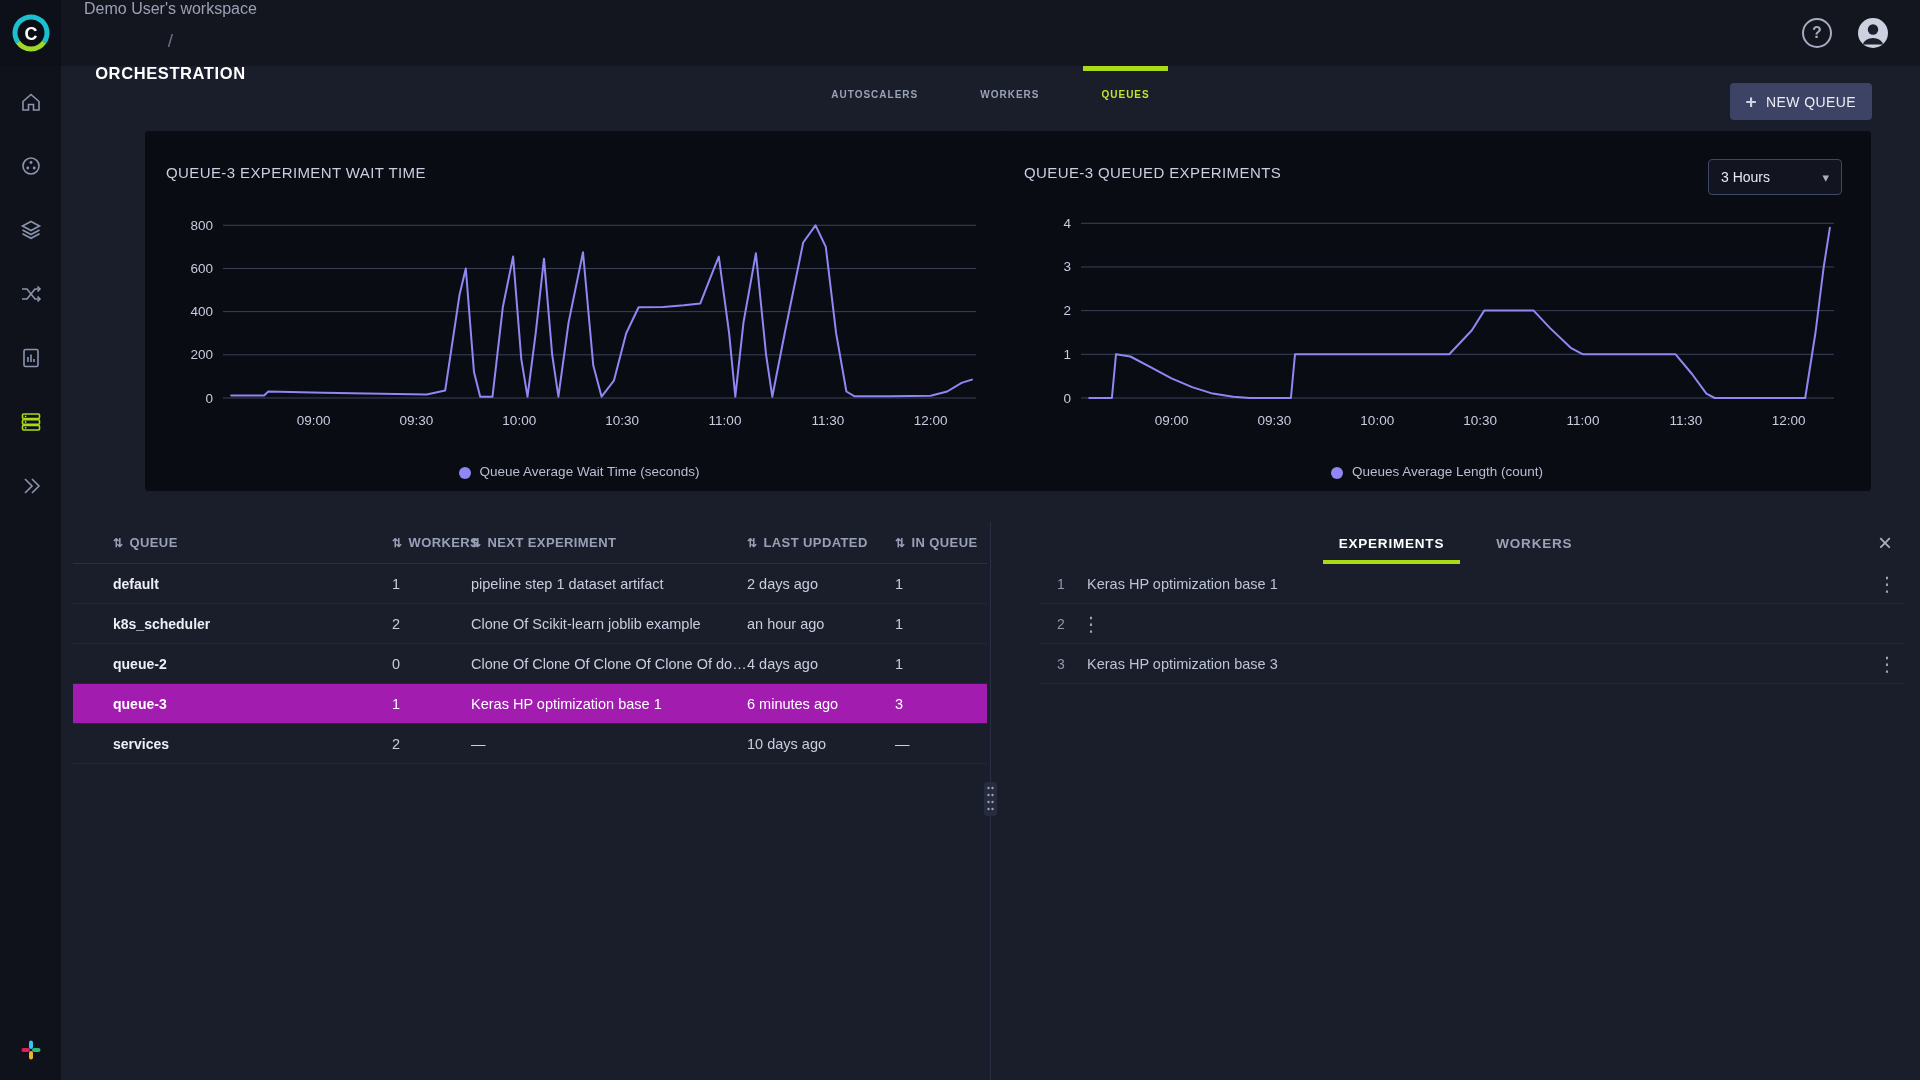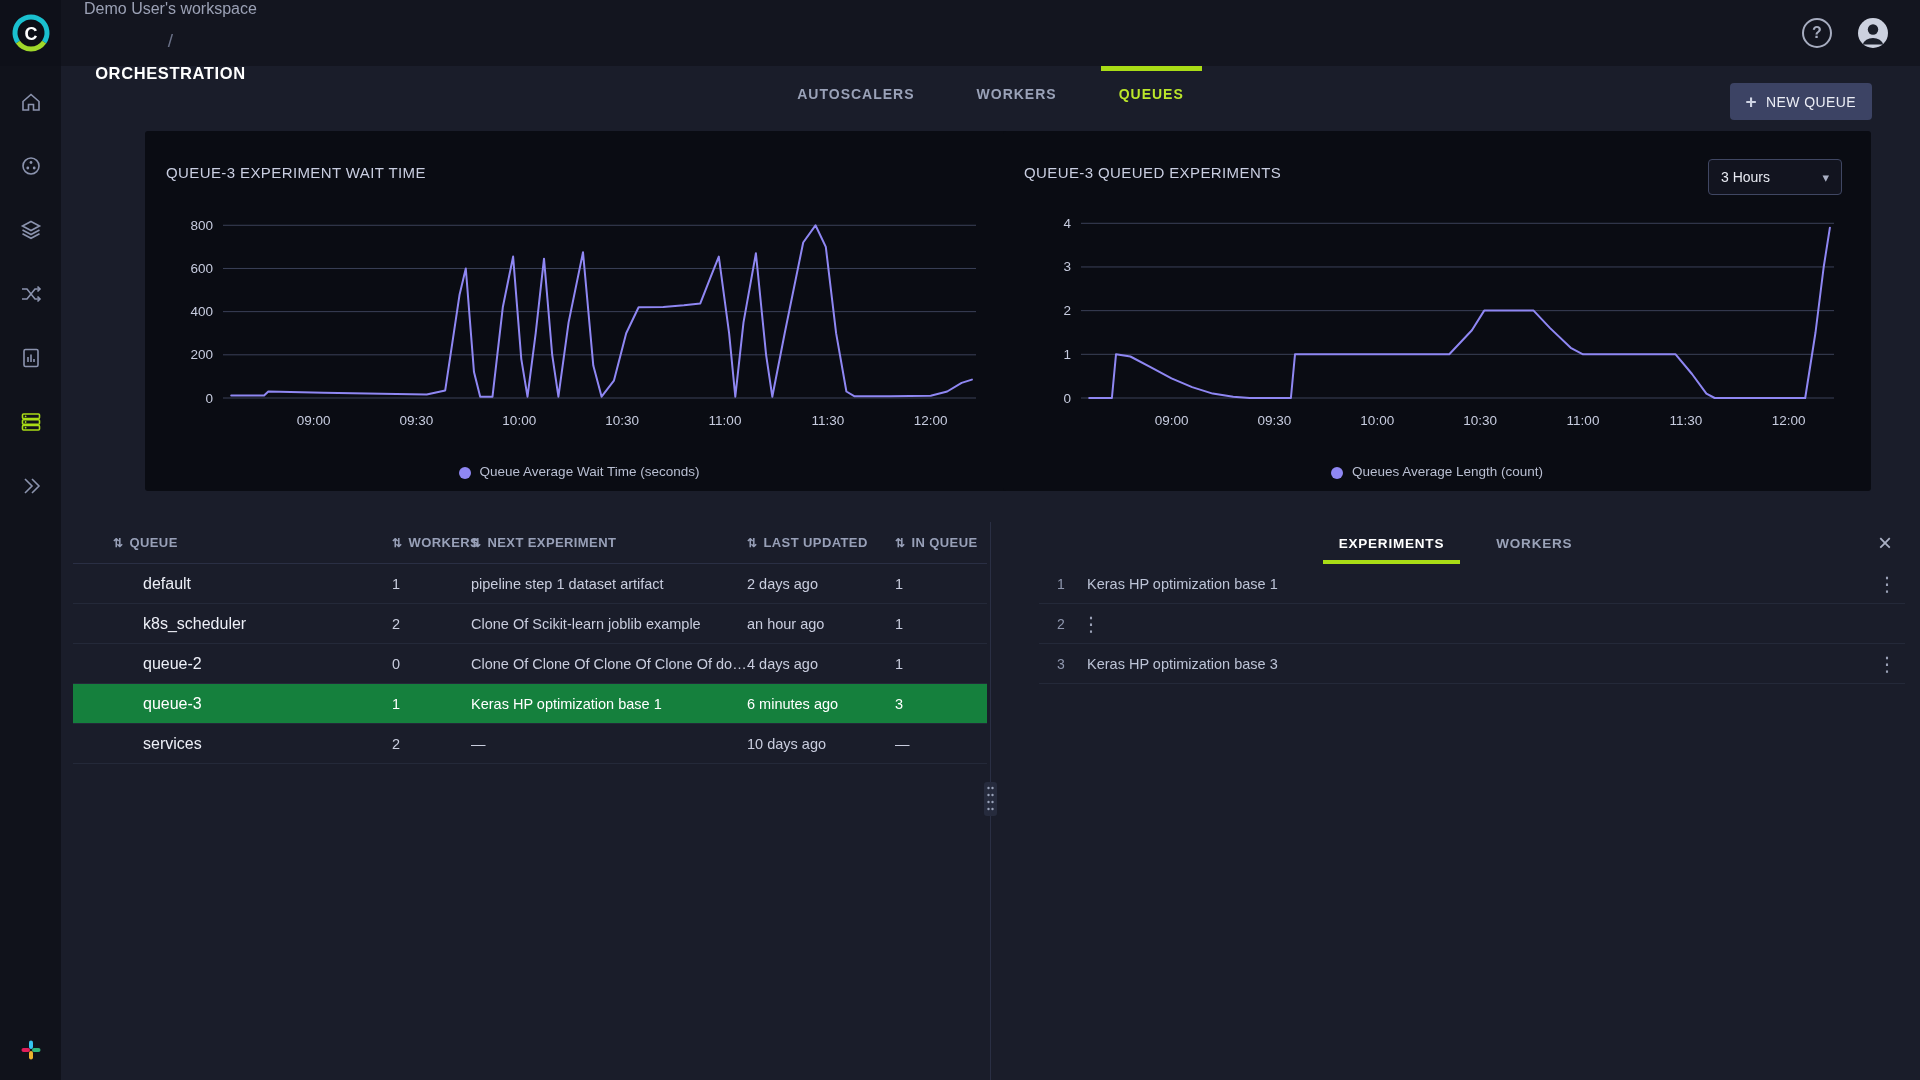--- a/index.html
+++ b/index.html
@@ -23,21 +23,21 @@
              display:flex; flex-direction:column; align-items:center; padding-top:24px; gap:40px; }
   .side-icon { width:24px; height:24px; color:#8b93ae; cursor:pointer; }
   .side-icon svg { width:24px; height:24px; stroke:currentColor; fill:none; stroke-width:1.6; }
   .side-icon.active { color:#a9dc16; }
   .sidebar-slack { position:absolute; left:0; bottom:18px; width:61px; display:flex; justify-content:center; cursor:pointer; }
 
   
   .tabs-bar { position:absolute; left:61px; top:66px; width:1859px; height:56px;
               display:flex; justify-content:center; align-items:center; gap:26px; }
   .tab { position:relative; padding:0 18px; height:56px; display:flex; align-items:center;
-         font-size:14px; letter-spacing:1px; color:#9aa2b8; font-weight:bold; cursor:pointer; }
+         font-size:10px; letter-spacing:1px; color:#9aa2b8; font-weight:bold; cursor:pointer; }
   .tab.active { color:#bce72b; }
   .tab.active::before { content:""; position:absolute; left:0; top:0; width:100%; height:5px; background:#a9dc16; }
 
   .new-queue-btn { position:absolute; right:48px; top:83px; height:37px; padding:0 16px;
                    background:#3c4364; border:none; border-radius:4px; color:#eceef6; font-size:14px;
                    letter-spacing:.4px; display:flex; align-items:center; gap:9px; cursor:pointer;
                    font-family:"Liberation Sans",sans-serif; }
   .new-queue-btn .plus { font-size:19px; font-weight:bold; color:#cfd4e4; }
 
   
@@ -56,22 +56,22 @@
   .range-caret { color:#aab0c4; font-size:13px; }
 
   
   .qtable { position:absolute; left:73px; top:522px; width:914px; }
   .t-header, .qrow { display:grid; grid-template-columns:279px 79px 276px 148px 1fr; align-items:center; padding-left:40px; }
   .t-header { height:42px; border-bottom:1px solid #2a2f44; }
   .th { display:flex; align-items:center; gap:6px; font-size:13px; color:#98a0b8; font-weight:bold;
         letter-spacing:.4px; cursor:pointer; }
   .sort-ic { font-size:12px; color:#98a0b8; }
   .qrow { height:40px; border-bottom:1px solid #242939; font-size:14.5px; color:#c9cdde; cursor:pointer; }
-  .qrow .qname { font-weight:normal; color:#edeff7; font-size:16px;margin-left:30px; }
-  .qrow.selected { background:#15803d; color:#ffffff; }
+  .qrow .qname { font-weight:bold; color:#edeff7; font-size:14px; }
+  .qrow.selected { background:#a21caf; color:#ffffff; }
   .qrow.selected .qname { color:#ffffff; }
 
   
   .divider { position:absolute; left:990px; top:522px; width:1px; height:558px; background:#2a2f44; }
   .drag-handle { position:absolute; left:984px; top:782px; width:13px; height:34px; background:#262b3d;
                  border-radius:3px; display:flex; align-items:center; justify-content:center; cursor:col-resize; }
 
   
   .detail { position:absolute; left:991px; top:522px; width:929px; height:558px; }
   .detail-tabs { position:absolute; left:0; top:0; width:100%; height:42px; display:flex; justify-content:center; gap:20px; }

